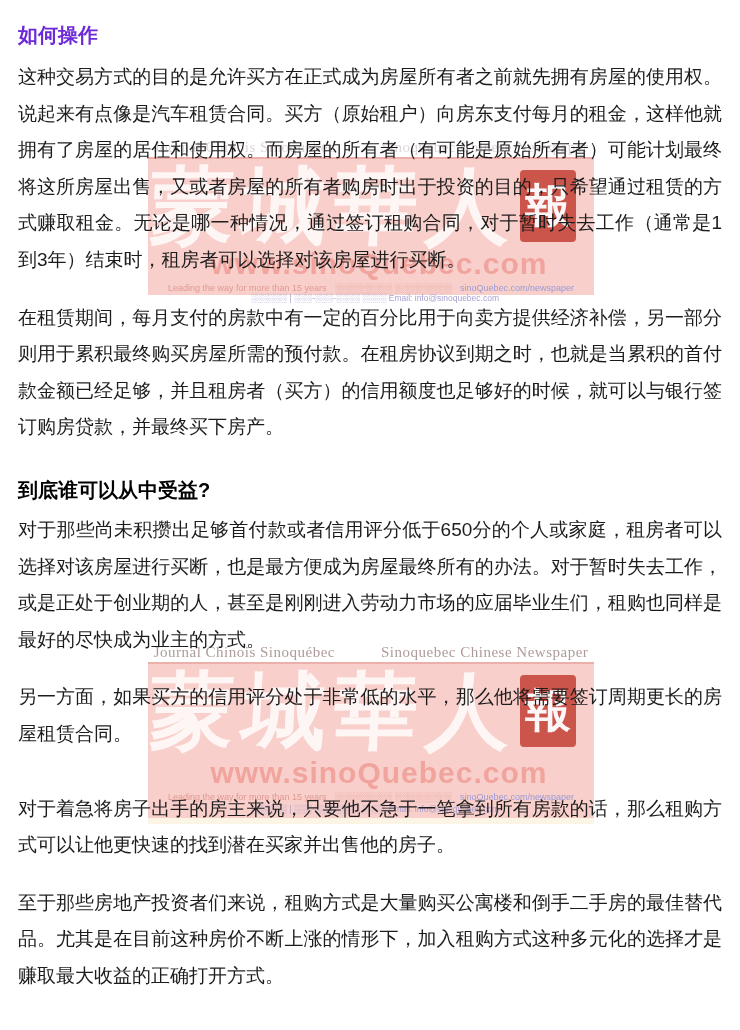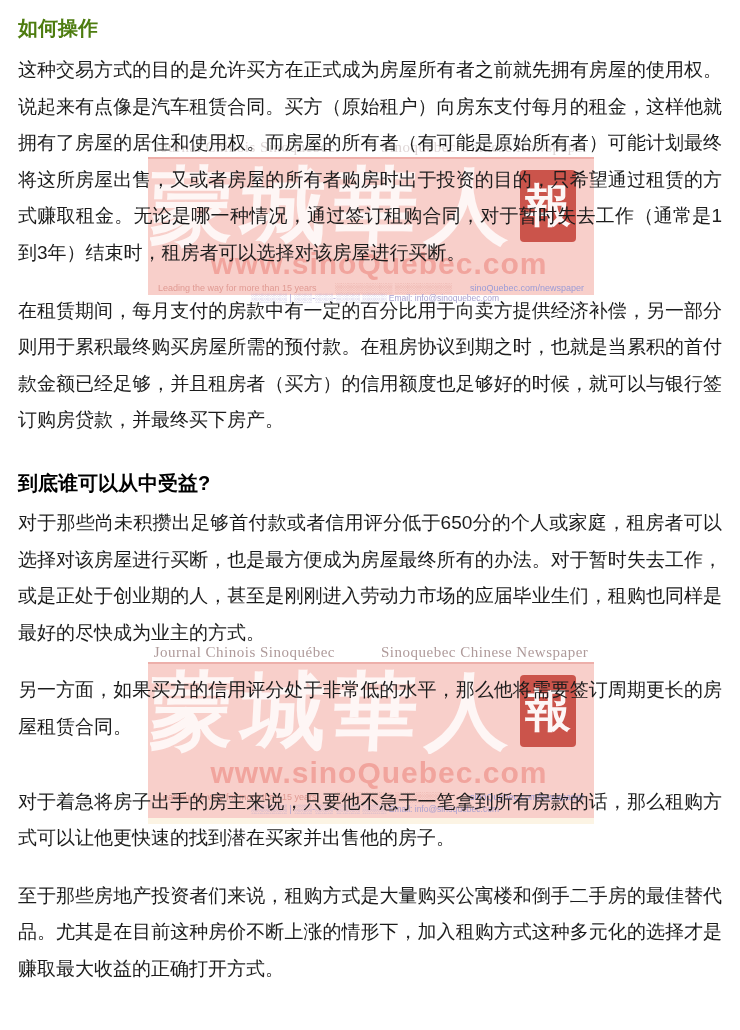--- a/index.html
+++ b/index.html
@@ -50,21 +50,21 @@
   .wm-url{
     position:absolute;left:16px;right:0;text-align:center;
     font-weight:800;font-size:30px;line-height:30px;
     color:#f1a49d;letter-spacing:1px;white-space:nowrap;
   }
   .wm1 .wm-url{top:90px;}
   .wm2 .wm-url{top:94px;}
 
   .wm-tagline{
     position:absolute;left:0;right:0;
-    display:flex;justify-content:center;gap:18px;
+    display:flex;justify-content:center;gap:8px;
     font-size:9px;line-height:10px;white-space:nowrap;
   }
   .wm1 .wm-tagline{top:124px;}
   .wm2 .wm-tagline{top:128px;}
   .tg-red{color:#e09a93;filter:blur(.4px);}
   .tg-blue{color:#9b9bd6;filter:blur(.4px);}
 
   .wm-footer{
     position:absolute;left:8px;right:0;text-align:center;
     font-size:8.5px;line-height:9px;white-space:nowrap;
@@ -73,22 +73,22 @@
   .wm1 .wm-footer{bottom:-8px;}
   .wm2 .wm-footer{bottom:4px;}
 
   
   .article{
     position:relative;z-index:2;
     padding:10px 18px 0 18px;
     color:#1c1c1c;
   }
   .head{
-    font-size:20px;line-height:28px;font-weight:700;color:#4d7c0f;
-    margin:4px 0 10px 0;
+    font-size:20px;line-height:28px;font-weight:700;color:#6d28d9;
+    margin:11px 0 10px 0;
   }
   .head2{
     font-size:20px;line-height:28px;font-weight:700;color:#000;
     margin:30px 0 8px 0;
   }
   .article p{
     font-size:19px;line-height:36.6px;
     margin:0 0 21px 0;text-align:justify;
   }
   .article p.gap-lg{margin-bottom:38px;}

